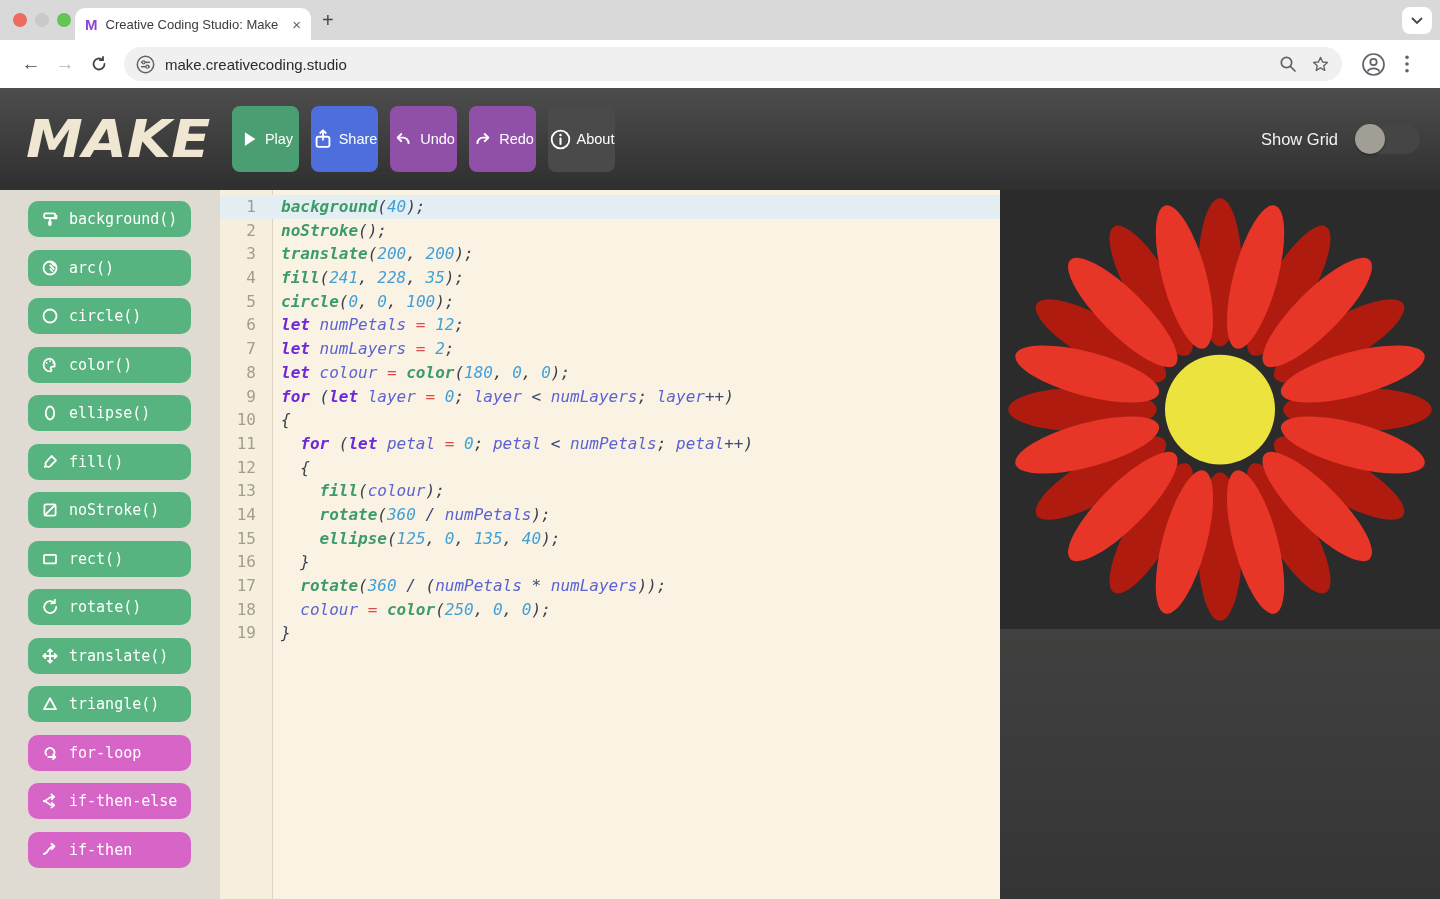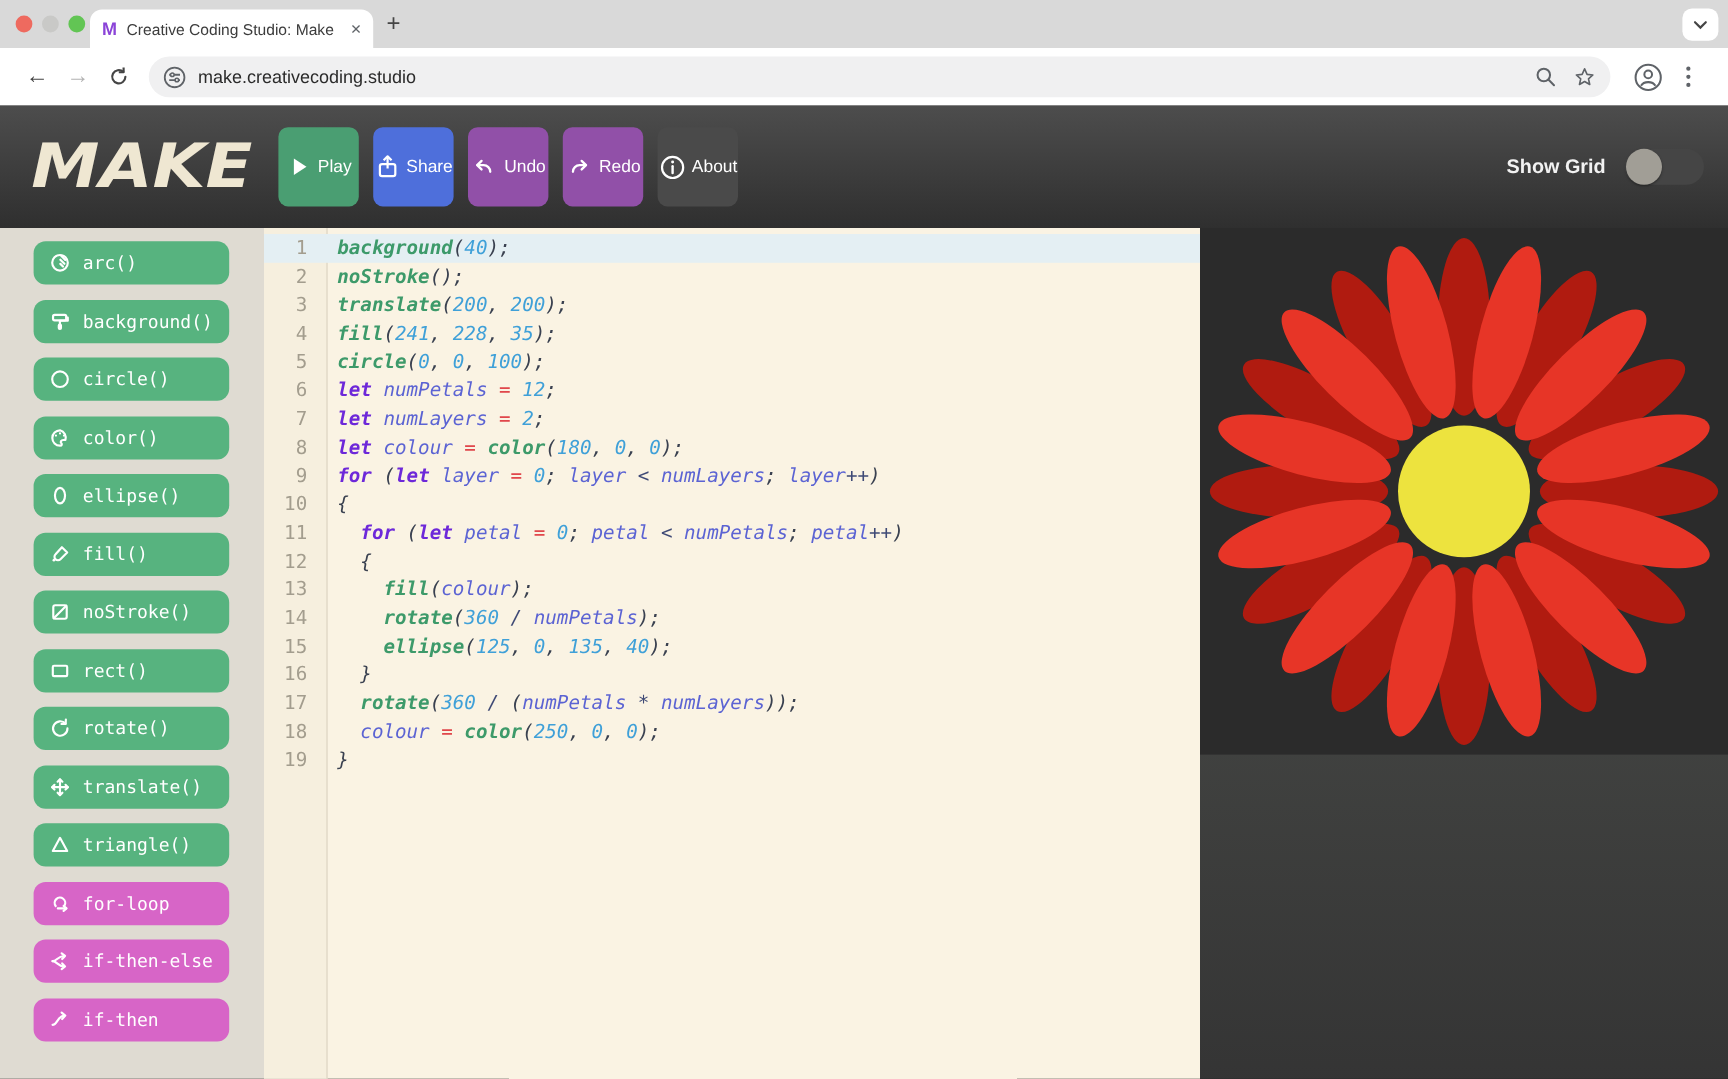--- a/index.html
+++ b/index.html
@@ -30,21 +30,21 @@
 
   
   .header { height:102px; background:linear-gradient(#4d4d4d,#2f2f2f); display:flex; align-items:center; }
   .logo { margin-left:26px; width:182px; font-style:italic; font-weight:bold; font-size:51px;
     color:#efe7d2; letter-spacing:0px; transform:scaleX(1.12); transform-origin:left center;
     font-family:"DejaVu Sans", sans-serif; }
   .hdr-btns { display:flex; gap:12px; margin-left:24px; }
   .hdr-btn { width:67px; height:66px; border:none; border-radius:8px; color:#fff; cursor:pointer;
     display:flex; align-items:center; justify-content:center; gap:5px;
     font-size:14.5px; font-family:"Liberation Sans", sans-serif; }
-  .showgrid { margin-left:auto; margin-right:20px; display:flex; align-items:center; gap:16px;font-weight:bold; }
+  .showgrid { margin-left:auto; margin-right:20px; display:flex; align-items:center; gap:16px; }
   .showgrid-label { color:#f2f2f2; font-size:16.5px; }
   .toggle { width:66px; height:30px; border-radius:15px; background:#454545; position:relative; }
   .knob { position:absolute; left:1px; top:0px; width:30px; height:30px; border-radius:50%;
     background:#a19e96; box-shadow:0 1px 2px rgba(0,0,0,.4); }
 
   
   .main { display:flex; height:721px; }
 
   .sidebar { width:220px; background:#dfdbd2; padding:11px 0 0 28px; display:flex;
     flex-direction:column; gap:12.5px; }
@@ -193,35 +193,35 @@
       <div class="knob"></div>
     </div>
   </div>
 </div>
 
 <div class="main">
   <div class="sidebar">
       <button class="sb-btn green">
         <span class="sb-ico">
           <svg class="ic" width="18" height="18" viewBox="0 0 18 18">
-            <circle cx="9" cy="9" r="6.5" fill="none" stroke="#fff" stroke-width="1.8" stroke-linecap="round" stroke-linejoin="round"></circle>
-            <path d="M9.8 3 L13.4 6.6 M9.3 6.4 L12.7 9.8 M9.3 9.9 L11.5 12.1" fill="none" stroke="#fff" stroke-width="1.8" stroke-linecap="round" stroke-linejoin="round"></path>
-          </svg>
-        </span>
-        <span class="sb-lbl">arc()</span>
-      </button>
-      <button class="sb-btn green">
-        <span class="sb-ico">
-          <svg class="ic" width="18" height="18" viewBox="0 0 18 18">
             <rect x="3.2" y="3.4" width="11" height="4.6" rx="1.3" fill="none" stroke="#fff" stroke-width="1.8" stroke-linecap="round" stroke-linejoin="round"></rect>
             <path d="M14.2 5.7 h1.3 v2.6 h-6.6 v2.6" fill="none" stroke="#fff" stroke-width="1.8" stroke-linecap="round" stroke-linejoin="round"></path>
             <rect x="8" y="11.5" width="1.8" height="3.6" rx="0.8" fill="none" stroke="#fff" stroke-width="1.8" stroke-linecap="round" stroke-linejoin="round"></rect>
           </svg>
         </span>
         <span class="sb-lbl">background()</span>
+      </button>
+      <button class="sb-btn green">
+        <span class="sb-ico">
+          <svg class="ic" width="18" height="18" viewBox="0 0 18 18">
+            <circle cx="9" cy="9" r="6.5" fill="none" stroke="#fff" stroke-width="1.8" stroke-linecap="round" stroke-linejoin="round"></circle>
+            <path d="M9.8 3 L13.4 6.6 M9.3 6.4 L12.7 9.8 M9.3 9.9 L11.5 12.1" fill="none" stroke="#fff" stroke-width="1.8" stroke-linecap="round" stroke-linejoin="round"></path>
+          </svg>
+        </span>
+        <span class="sb-lbl">arc()</span>
       </button>
       <button class="sb-btn green">
         <span class="sb-ico">
           <svg class="ic" width="18" height="18" viewBox="0 0 18 18">
             <circle cx="9" cy="9" r="6.5" fill="none" stroke="#fff" stroke-width="1.8" stroke-linecap="round" stroke-linejoin="round"></circle>
           </svg>
         </span>
         <span class="sb-lbl">circle()</span>
       </button>
       <button class="sb-btn green">

